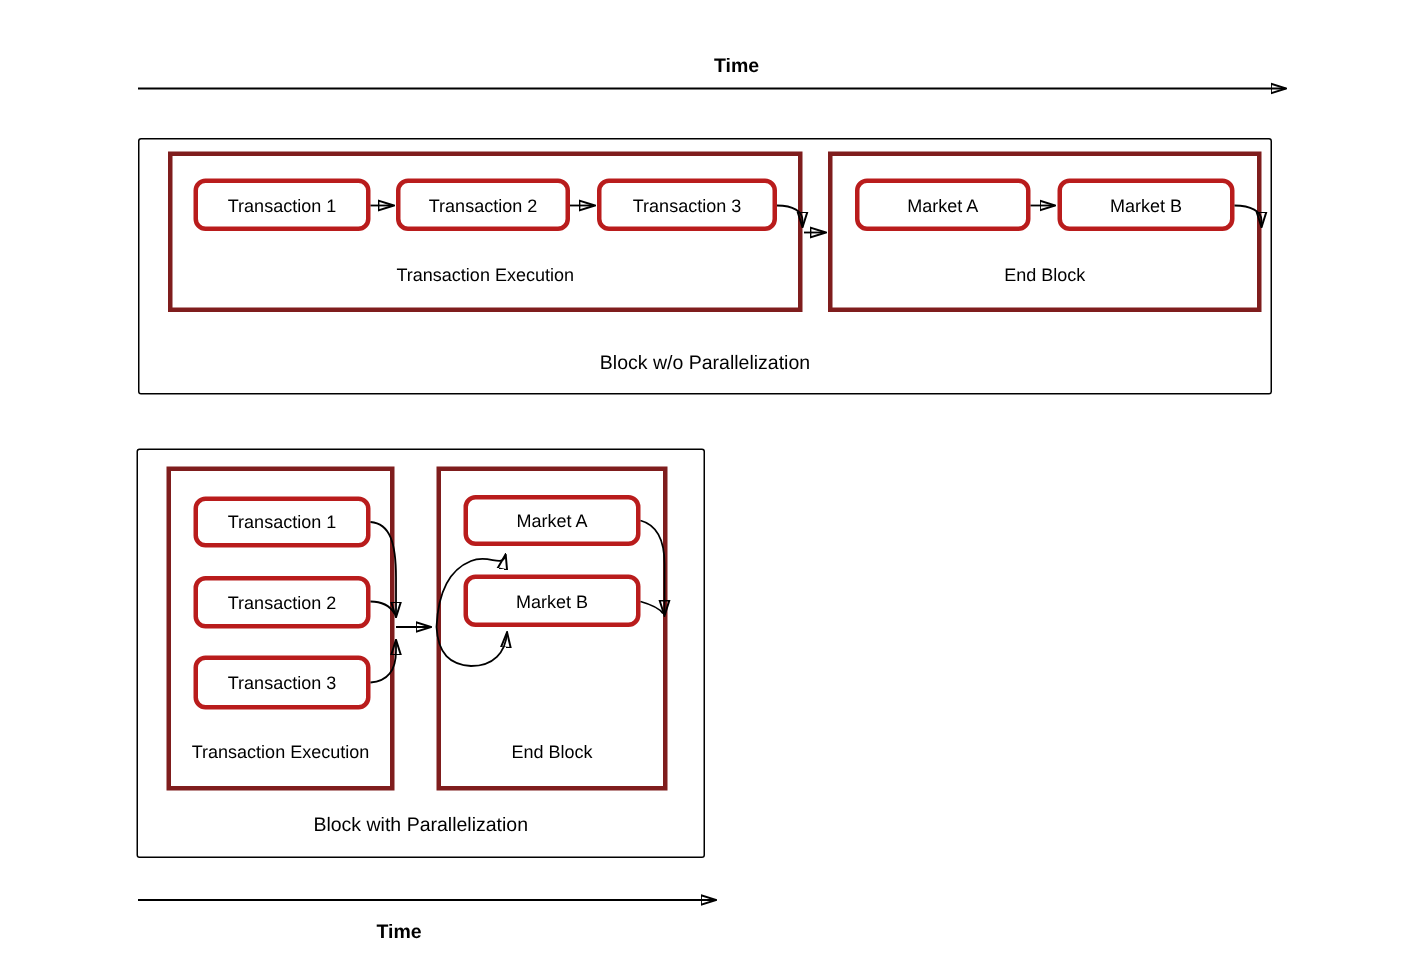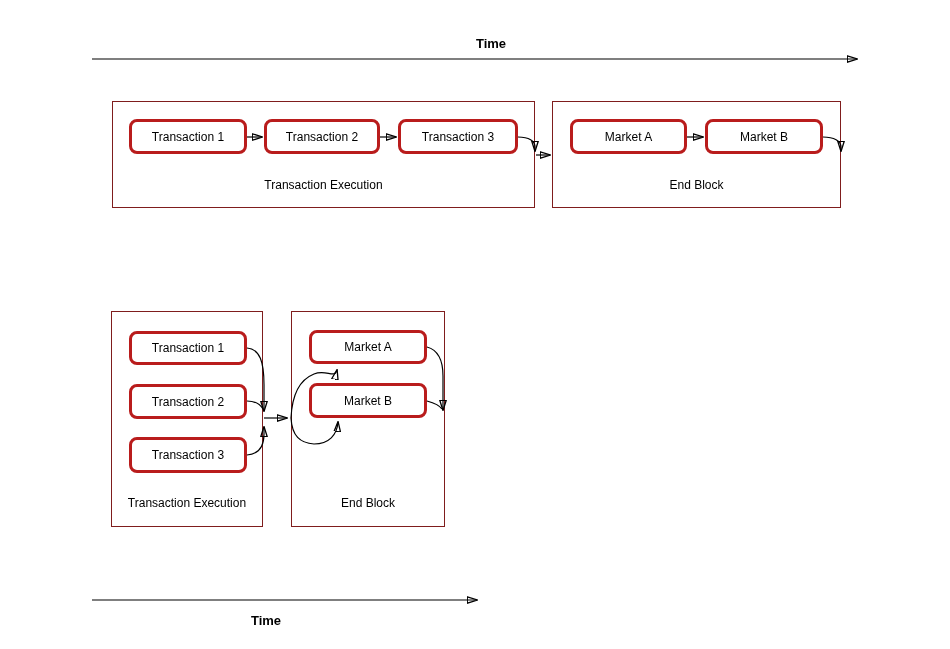--- a/index.html
+++ b/index.html
@@ -13,21 +13,21 @@
     overflow: hidden;
   }
   .outer-box {
     position: absolute;
     border: 1px solid #000000;
     border-radius: 2px;
     background: transparent;
   }
   .group-box {
     position: absolute;
-    border: 1px solid #7f1d1d;
+    border: 3px solid #7f1d1d;
     background: transparent;
   }
   .box-label {
     position: absolute;
     left: 0;
     width: 100%;
     text-align: center;
     font-size: 12px;
     line-height: 15px;
     white-space: nowrap;
@@ -59,35 +59,41 @@
   }
   #wires path { stroke: #000000; stroke-width: 1.2; fill: none; }
 </style>
 </head>
 <body>
 
 <div id="canvas">
 
   <div class="time-label" style="left:446px; top:36px;">Time</div>
 
+  <div class="outer-box" style="left:92px; top:92px; width:756px; height:171px;">
+    <div class="box-label outer-label" style="bottom:13px;">Block w/o Parallelization</div>
+  </div>
 
   <div class="group-box" style="left:112px; top:101px; width:423px; height:107px;">
     <div class="box-label" style="bottom:14px;">Transaction Execution</div>
   </div>
 
   <div class="group-box" style="left:552px; top:101px; width:289px; height:107px;">
     <div class="box-label" style="bottom:14px;">End Block</div>
   </div>
 
   <div class="node" style="left:129px; top:119px; width:118px; height:35px;">Transaction 1</div>
   <div class="node" style="left:264px; top:119px; width:116px; height:35px;">Transaction 2</div>
   <div class="node" style="left:398px; top:119px; width:120px; height:35px;">Transaction 3</div>
   <div class="node" style="left:570px; top:119px; width:117px; height:35px;">Market A</div>
   <div class="node" style="left:705px; top:119px; width:118px; height:35px;">Market B</div>
 
+  <div class="outer-box" style="left:91px; top:299px; width:379px; height:273px;">
+    <div class="box-label outer-label" style="bottom:14px;">Block with Parallelization</div>
+  </div>
 
   <div class="group-box" style="left:111px; top:311px; width:152px; height:216px;">
     <div class="box-label" style="bottom:15px;">Transaction Execution</div>
   </div>
 
   <div class="group-box" style="left:291px; top:311px; width:154px; height:216px;">
     <div class="box-label" style="bottom:15px;">End Block</div>
   </div>
 
   <div class="node" style="left:129px; top:331px; width:118px; height:34px;">Transaction 1</div>

